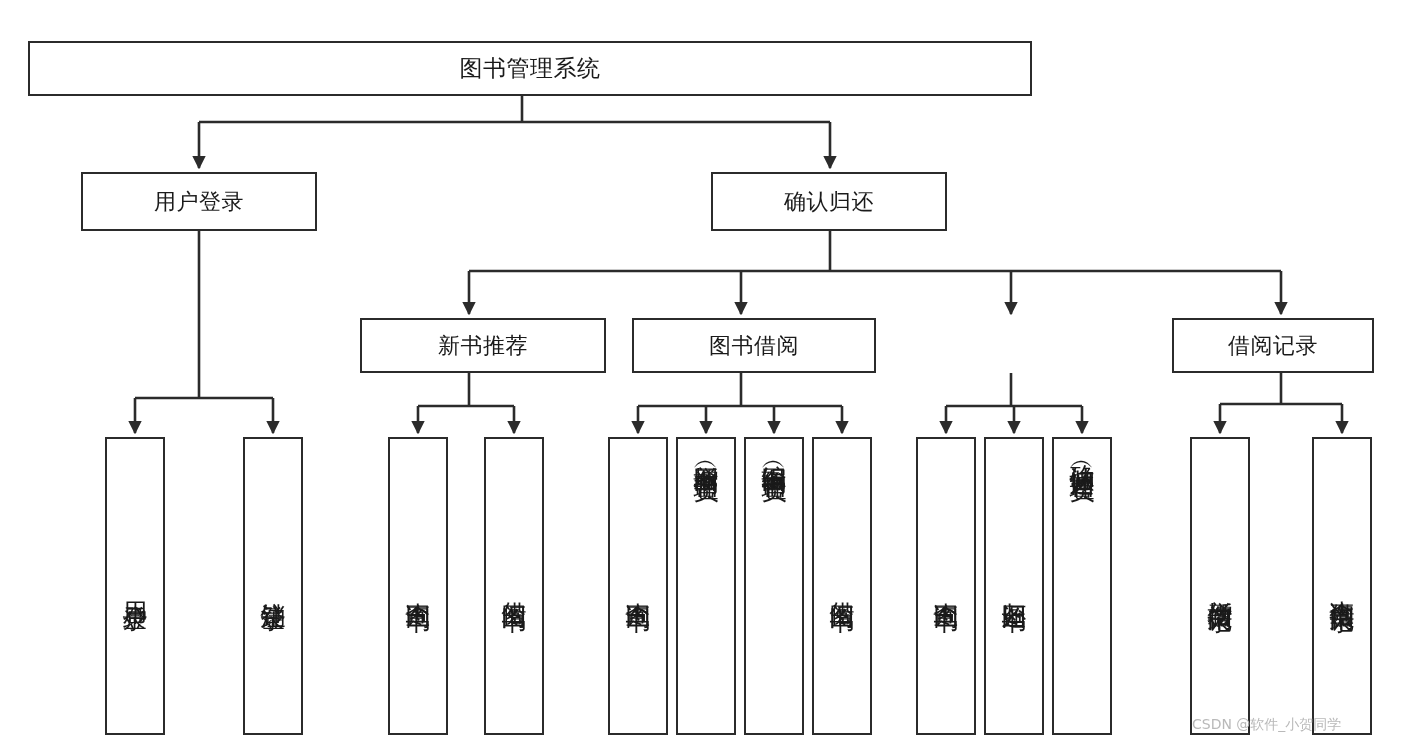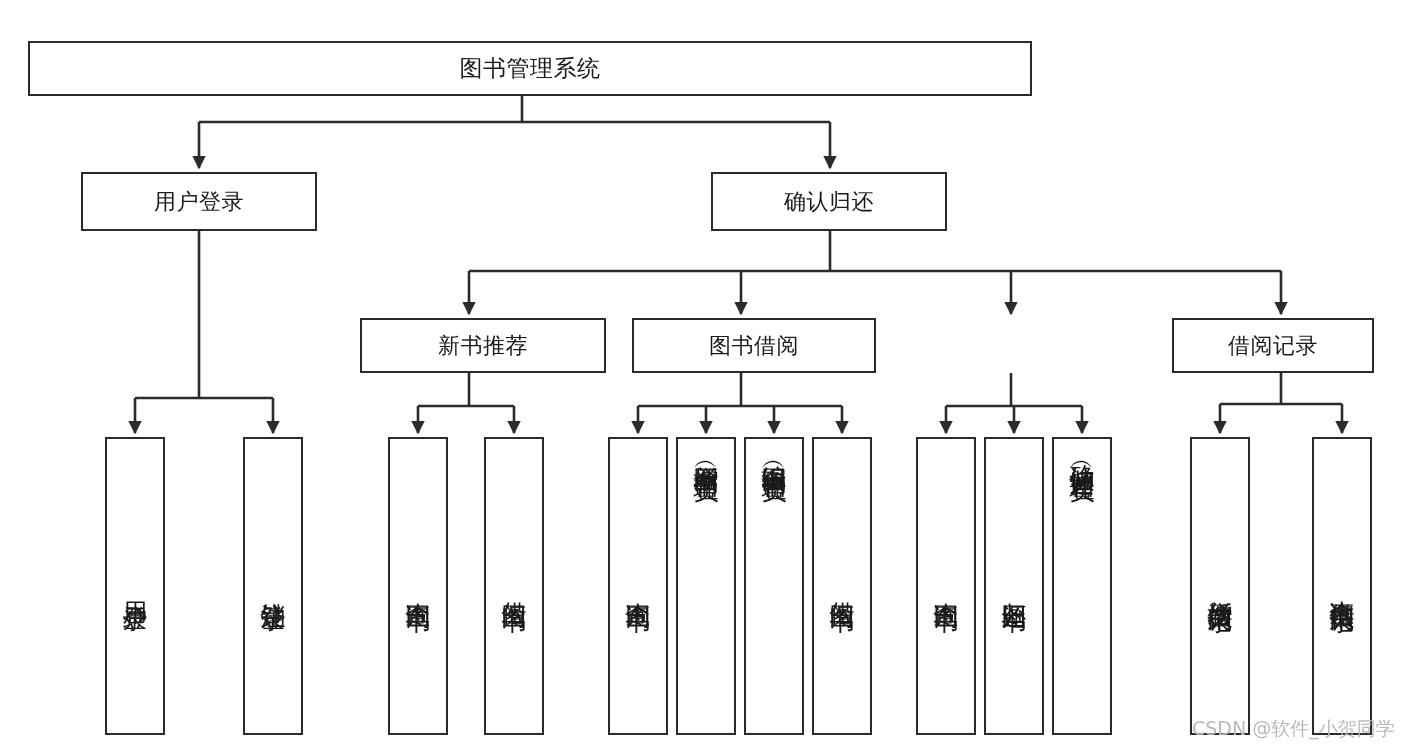--- a/index.html
+++ b/index.html
@@ -63,21 +63,21 @@
     letter-spacing: 2px;
     white-space: nowrap;
   }
   .node.vert.centered {
     align-items: center;
     padding-top: 0;
   }
   .watermark {
     position: absolute;
     color: #b9b9b9;
-    font-size: 19px;
+    font-size: 14px;
     white-space: nowrap;
     z-index: 3;
     font-family: "DejaVu Sans", "Liberation Sans", sans-serif;
   }
 </style>
 </head>
 <body>
 
 <div id="canvas">
 

